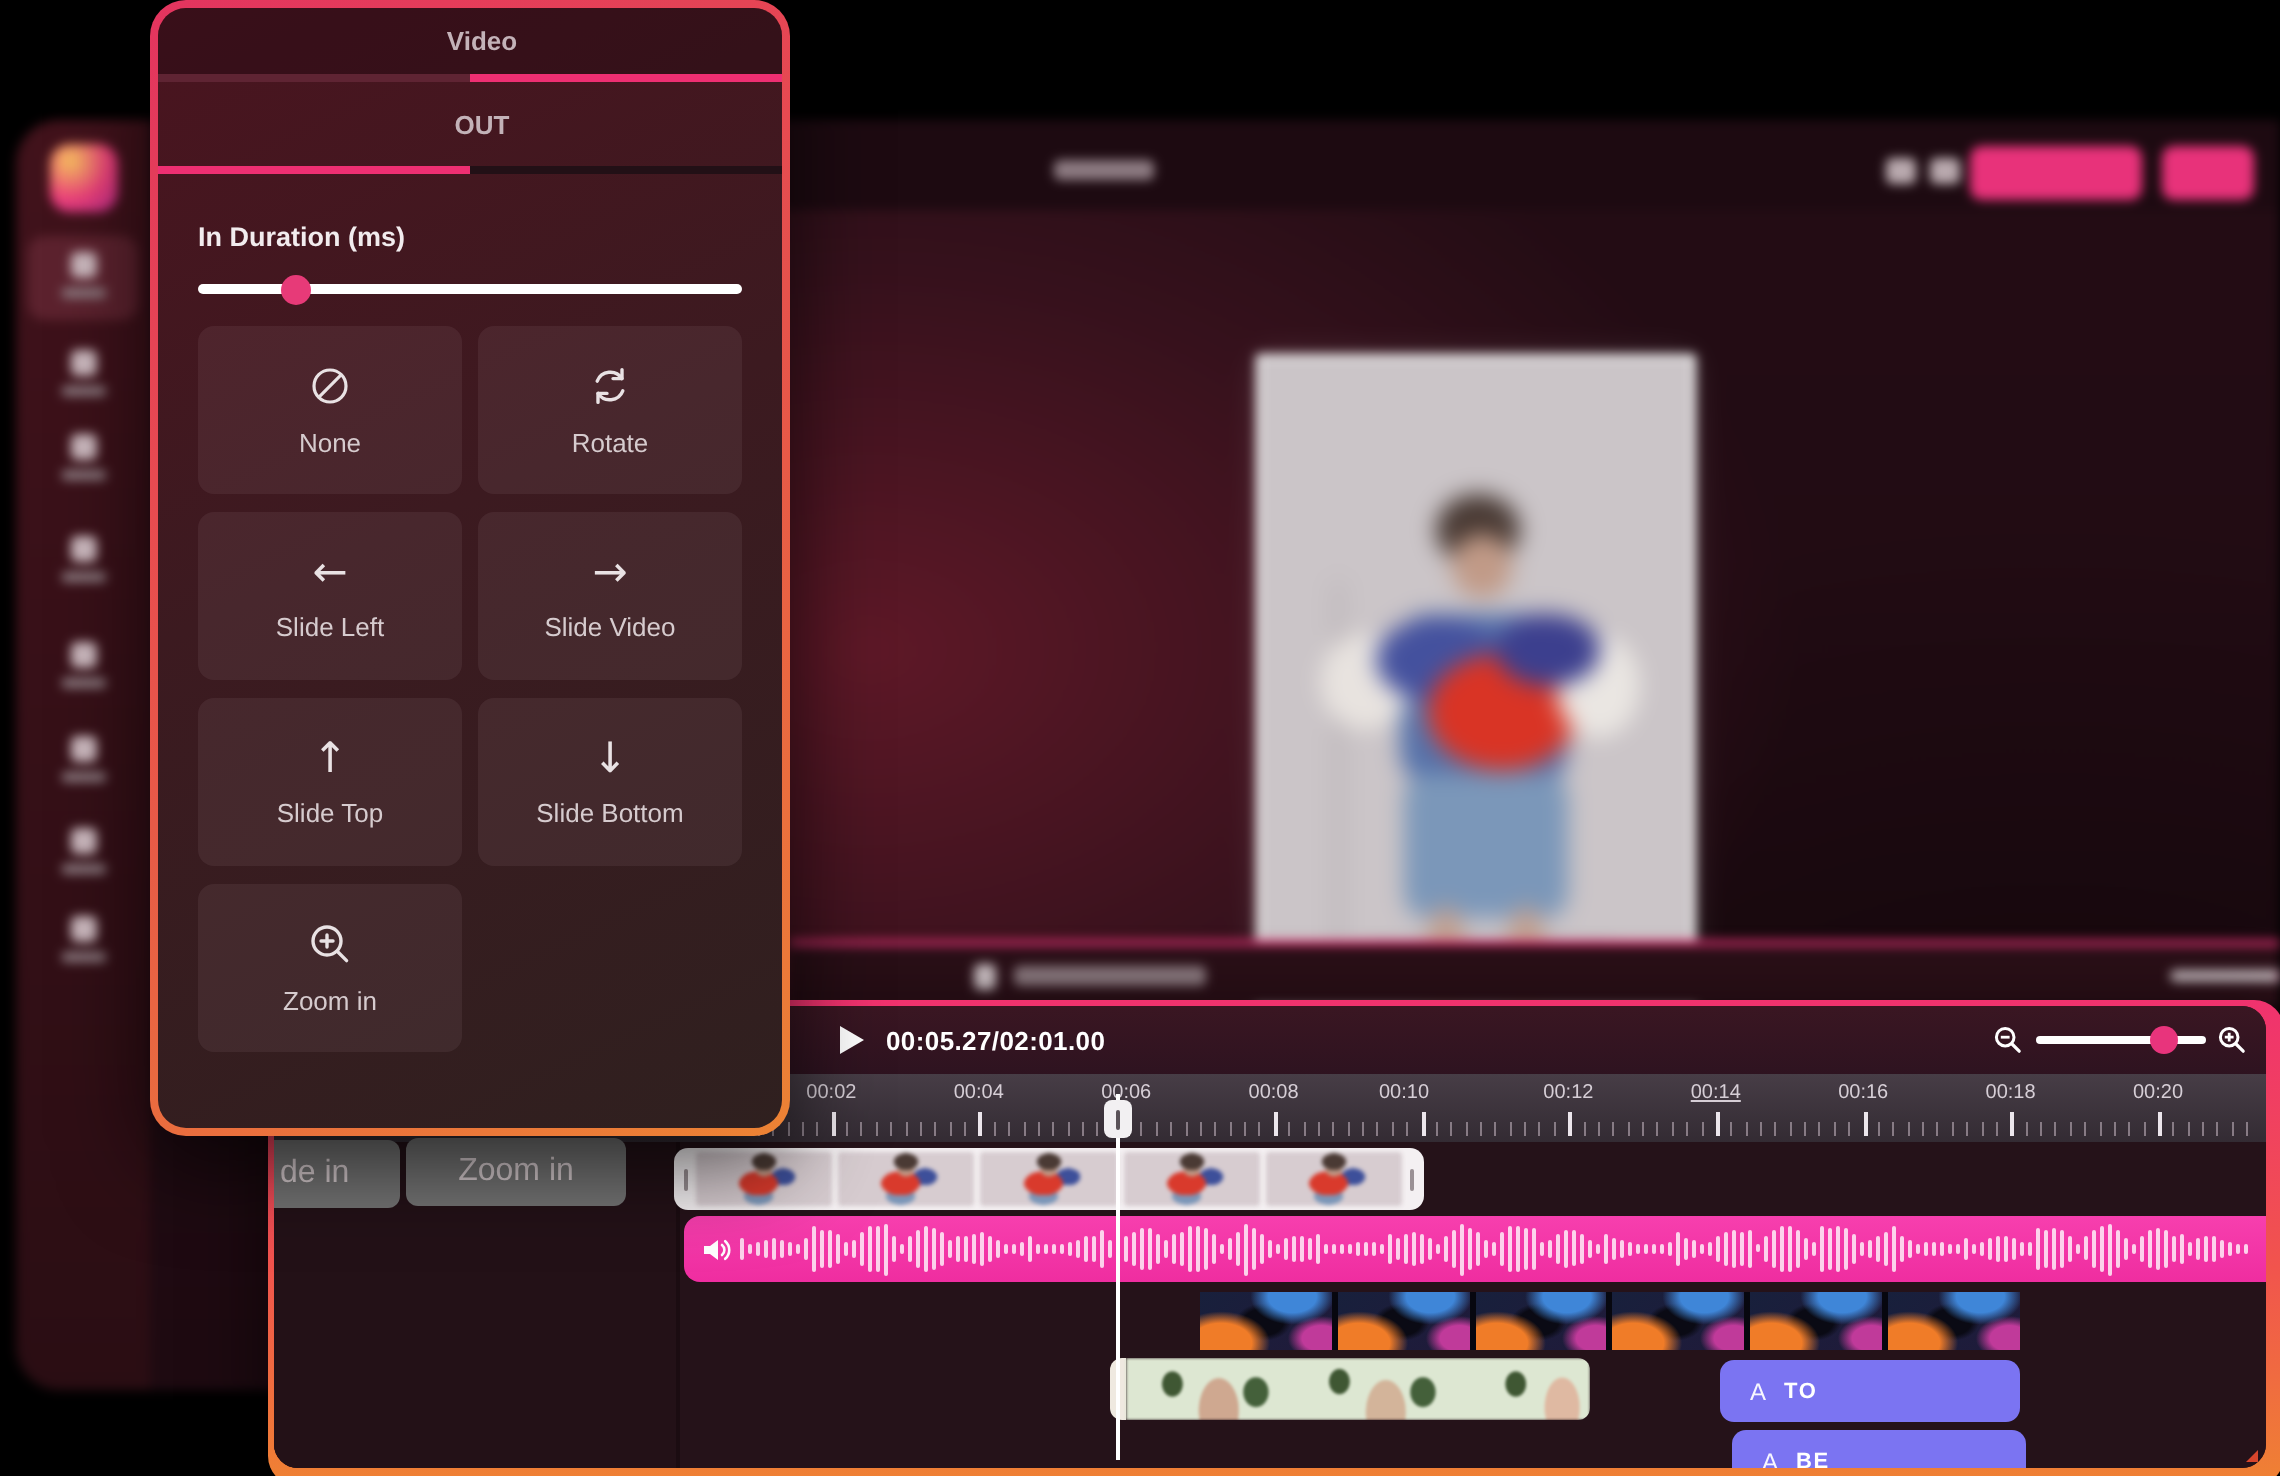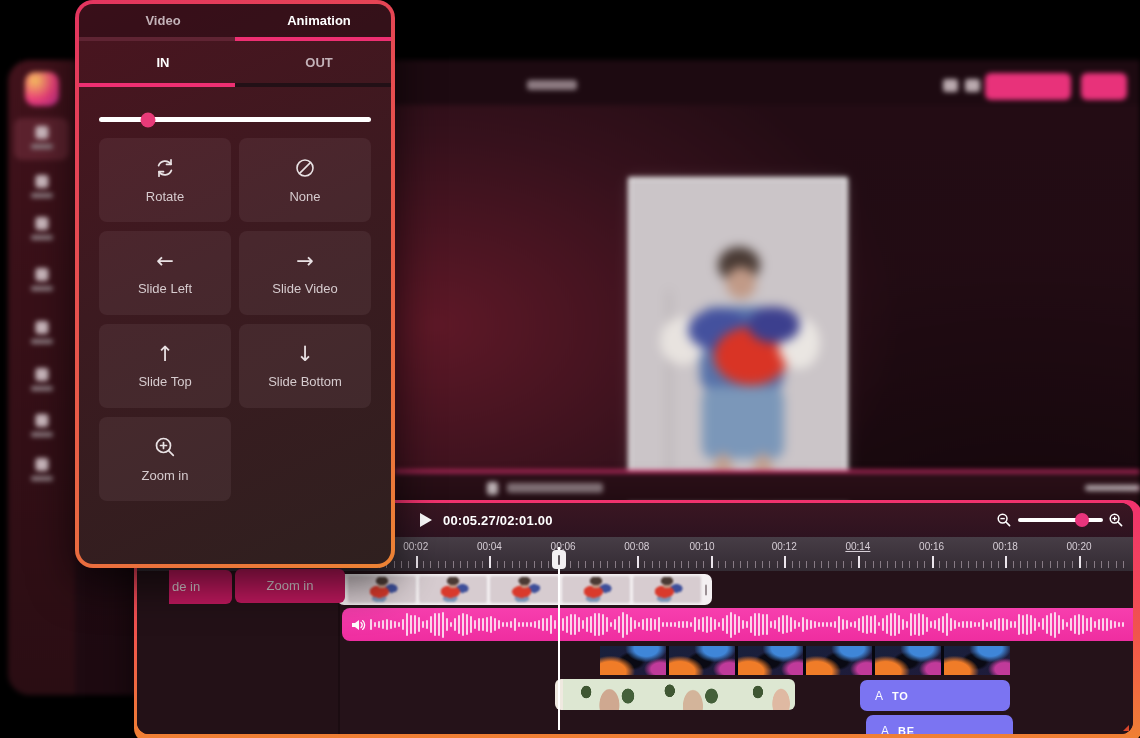--- a/index.html
+++ b/index.html
@@ -27,22 +27,22 @@
       linear-gradient(#230c14,#1e0a11);}
   .bg-tlline{position:absolute;left:320px;right:0;top:365px;height:3px;background:#cf2f6b;}
   .bg-tlhdr{position:absolute;left:320px;right:0;top:368px;height:30px;background:#2a0f17;}
   
   .preview{position:absolute;left:553px;top:72px;width:216px;height:339px;background:#cbc5c8;
            border:2px solid rgba(255,255,255,.85);border-radius:2px;
            box-shadow:0 0 16px rgba(255,255,255,.12);}
   .preview .inner{position:absolute;inset:0;filter:blur(5px);overflow:hidden;}
   .pv{position:absolute;border-radius:50%;}
   
-  .peek-btn{position:absolute;height:34px;background:#be185d;border-radius:6px;
-            color:#d6cbce;font-size:13px;line-height:34px;z-index:25;margin-left:32px;}
+  .peek-btn{position:absolute;height:34px;background:#737373;border-radius:6px;
+            color:#d6cbce;font-size:16px;line-height:34px;z-index:25;}
   
   .tl-panel{position:absolute;left:134px;top:500px;width:1002px;height:237px;z-index:20;
             border-radius:15px;padding:3px;
             background:linear-gradient(180deg,#f0326e,#f1544d 55%,#ef8233);
             box-shadow:0 10px 40px rgba(0,0,0,.6);}
   .tl-inner{position:relative;width:996px;height:231px;border-radius:12px;overflow:hidden;
             background:#261319;}
   .tl-header{position:absolute;left:0;top:0;width:100%;height:34px;
              background:linear-gradient(#3a1622,#2e1320);}
   .tl-play{position:absolute;left:282px;top:9px;width:14px;height:16px;cursor:pointer;}
@@ -619,58 +619,57 @@
       <div class="playhead-line"></div>
       <div class="ph-handle"></div>
       <div class="resize-corner"></div>
     </div>
   </div>
 
   <div class="popup">
     <div class="popup-inner">
       <div class="tabrow">
         <div class="tab inactive">Video</div>
-        <div class="tab active">Animation</div>
       </div>
       <div class="tabline">
         <div style="background:#5f2433"></div>
           <div style="background:#ee2f72"></div>
       </div>
       <div class="subrow">
-        <div class="tab active">IN</div>
         <div class="tab inactive">OUT</div>
       </div>
       <div class="tabline">
         <div style="background:#ee2f72"></div>
           <div style="background:#221016"></div>
       </div>
 
       <div class="popup-body">
+        <div class="dur-label">In Duration (ms)</div>
         <div class="slider">
           <div class="thumb" id="dur-thumb" style="left: 18%;"></div>
         </div>
 
         <div class="grid">
+          <div class="opt">
+            <svg width="24" height="24" viewBox="0 0 24 24">
+              <circle cx="12" cy="12" r="8" stroke="#e9e2e4" stroke-width="1.6" fill="none"></circle>
+              <line x1="6.6" y1="17.4" x2="17.4" y2="6.6" stroke="#e9e2e4" stroke-width="1.6"></line>
+            </svg>
+            <div class="olabel">None</div>
+          </div>
           <div class="opt">
             <svg width="24" height="24" viewBox="0 0 24 24" fill="none" stroke="#e9e2e4" stroke-width="1.7" stroke-linecap="round" stroke-linejoin="round">
               <path d="M18 8.3 A7 7 0 0 0 5.6 9.6"></path>
               <polyline points="18,3.8 18,8.3 13.5,8.3"></polyline>
               <path d="M6 15.7 A7 7 0 0 0 18.4 14.4"></path>
               <polyline points="6,20.2 6,15.7 10.5,15.7"></polyline>
             </svg>
             <div class="olabel">Rotate</div>
           </div>
           <div class="opt">
-            <svg width="24" height="24" viewBox="0 0 24 24">
-              <circle cx="12" cy="12" r="8" stroke="#e9e2e4" stroke-width="1.6" fill="none"></circle>
-              <line x1="6.6" y1="17.4" x2="17.4" y2="6.6" stroke="#e9e2e4" stroke-width="1.6"></line>
-            </svg>
-            <div class="olabel">None</div>
-          </div>
-          <div class="opt">
             <div class="glyph">←</div>
             <div class="olabel">Slide Left</div>
           </div>
           <div class="opt">
             <div class="glyph">→</div>
             <div class="olabel">Slide Video</div>
           </div>
           <div class="opt">
             <div class="glyph">↑</div>
             <div class="olabel">Slide Top</div>

